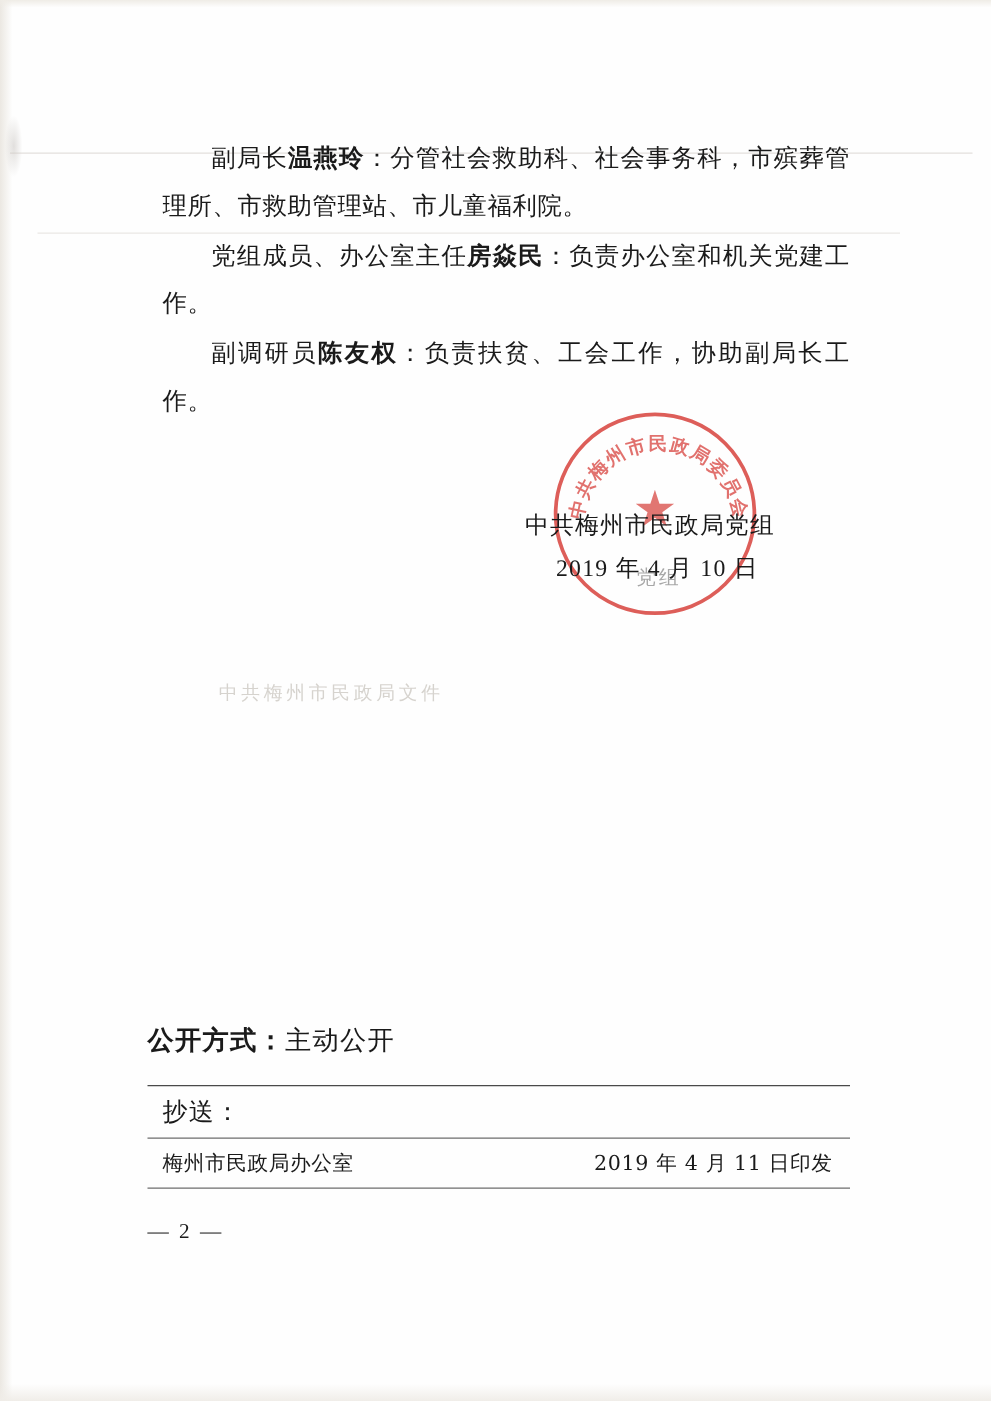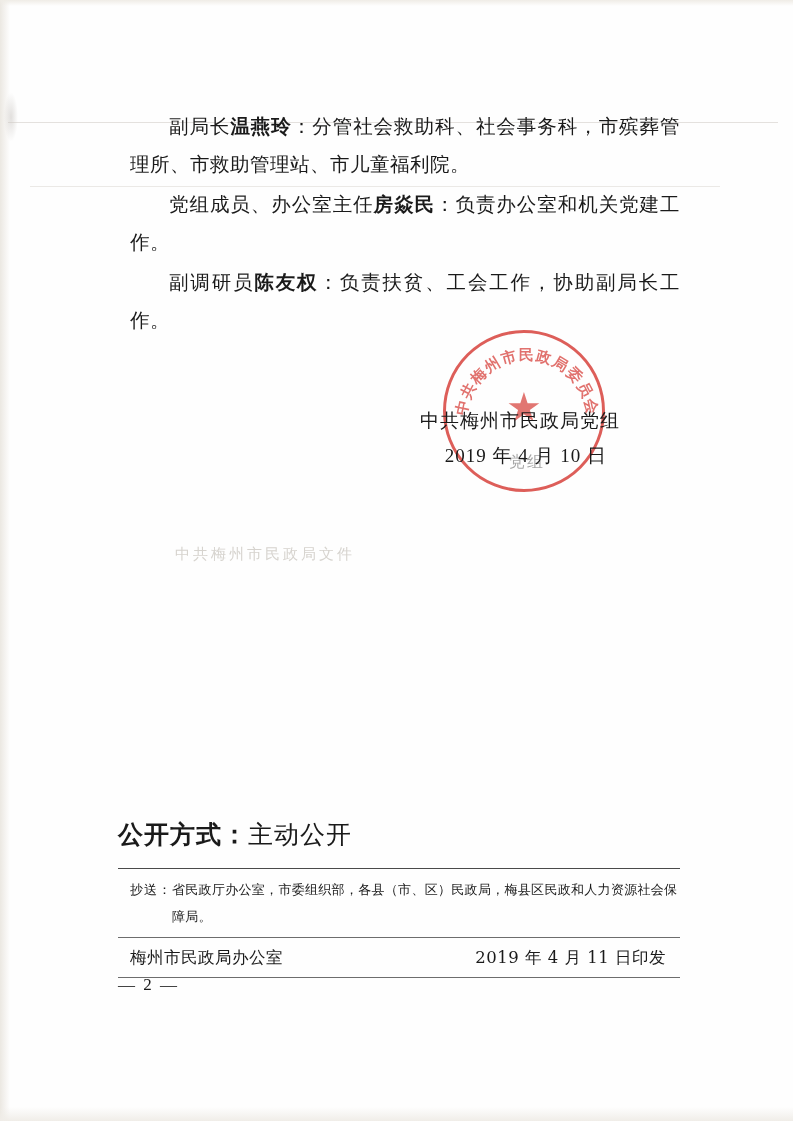--- a/index.html
+++ b/index.html
@@ -158,21 +158,21 @@
     opacity: .8;
     font-family: "DejaVu Sans", sans-serif;
     letter-spacing: 2px;
   }
 
   
   .public-mode {
     position: absolute;
     left: 118px;
     top: 818px;
-    font-size: 25px;
+    font-size: 21px;
     letter-spacing: 1px;
     font-family: "DejaVu Sans", sans-serif;
   }
   .public-mode .label { font-weight: bold; }
   .public-mode .value { font-weight: normal; }
 
   .footer-table {
     position: absolute;
     left: 118px;
     top: 868px;
@@ -180,23 +180,23 @@
   }
   .rule {
     width: 100%;
     height: 1px;
     background: #4a4a4a;
   }
   .rule.thin { background: #6d6d6d; }
   .cc-row {
     display: flex;
     padding: 8px 0 6px 12px;
-    font-size: 13px;
+    font-size: 20px;
     line-height: 27px;
-    font-family: Liberation Mono, monospace;
+    font-family: Liberation Sans, sans-serif;
   }
   .cc-label {
     white-space: nowrap;
     letter-spacing: 1px;
   }
   .cc-text {
     letter-spacing: .3px;
   }
   .issue-row {
     display: flex;
@@ -261,21 +261,20 @@
   </div>
 
   <div class="public-mode">
     <span class="label">公开方式</span><span class="label">：</span><span class="value">主动公开</span>
   </div>
 
   <div class="footer-table">
     <div class="rule"></div>
     <div class="cc-row">
       <span class="cc-label">抄送：</span>
-      <span class="cc-text">省民政厅办公室，市委组织部，各县（市、区）民政局，梅县区民政和人力资源社会保障局。</span>
     </div>
     <div class="rule thin"></div>
     <div class="issue-row">
       <span>梅州市民政局办公室</span>
       <span>2019 年 4 月 11 日印发</span>
     </div>
     <div class="rule thin"></div>
   </div>
 
   <div class="page-number">— 2 —</div>

